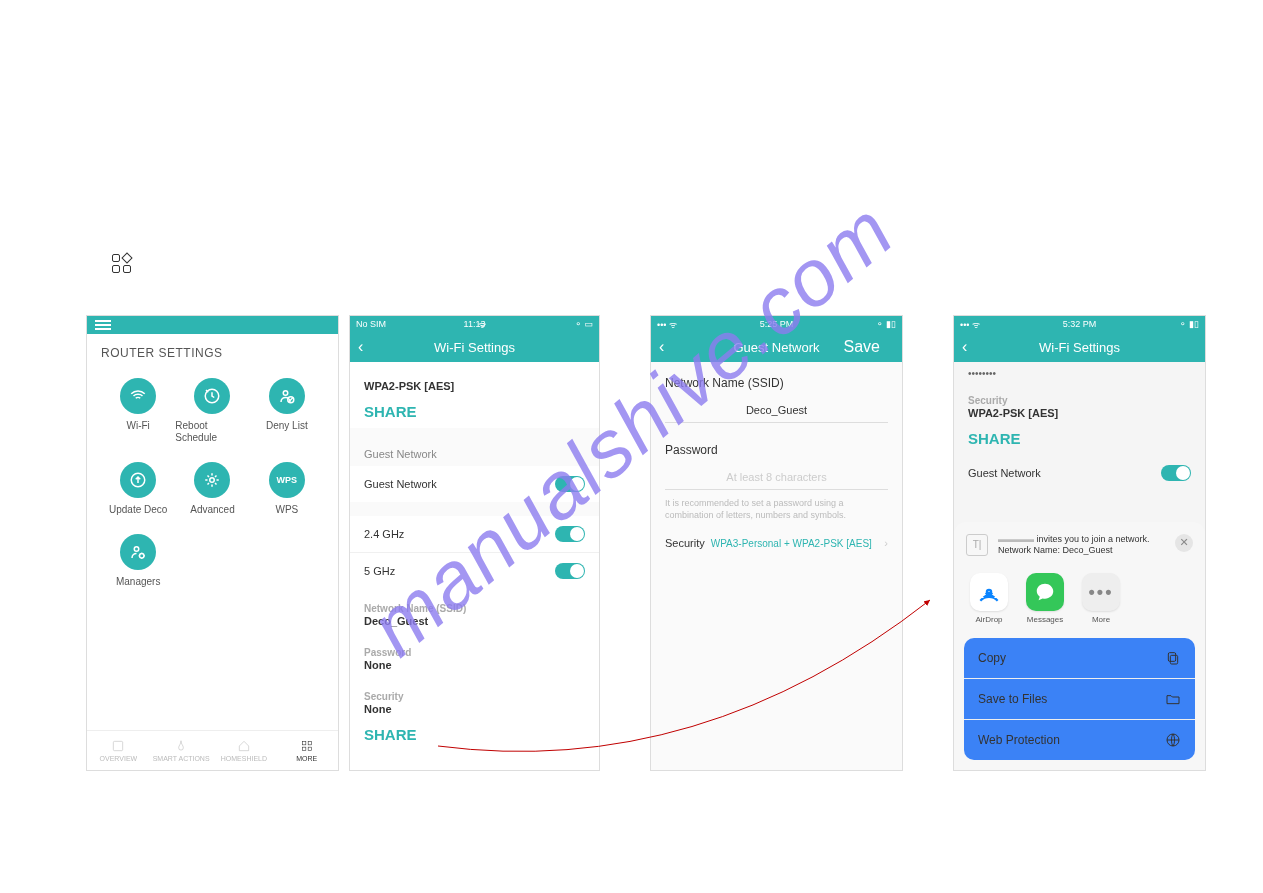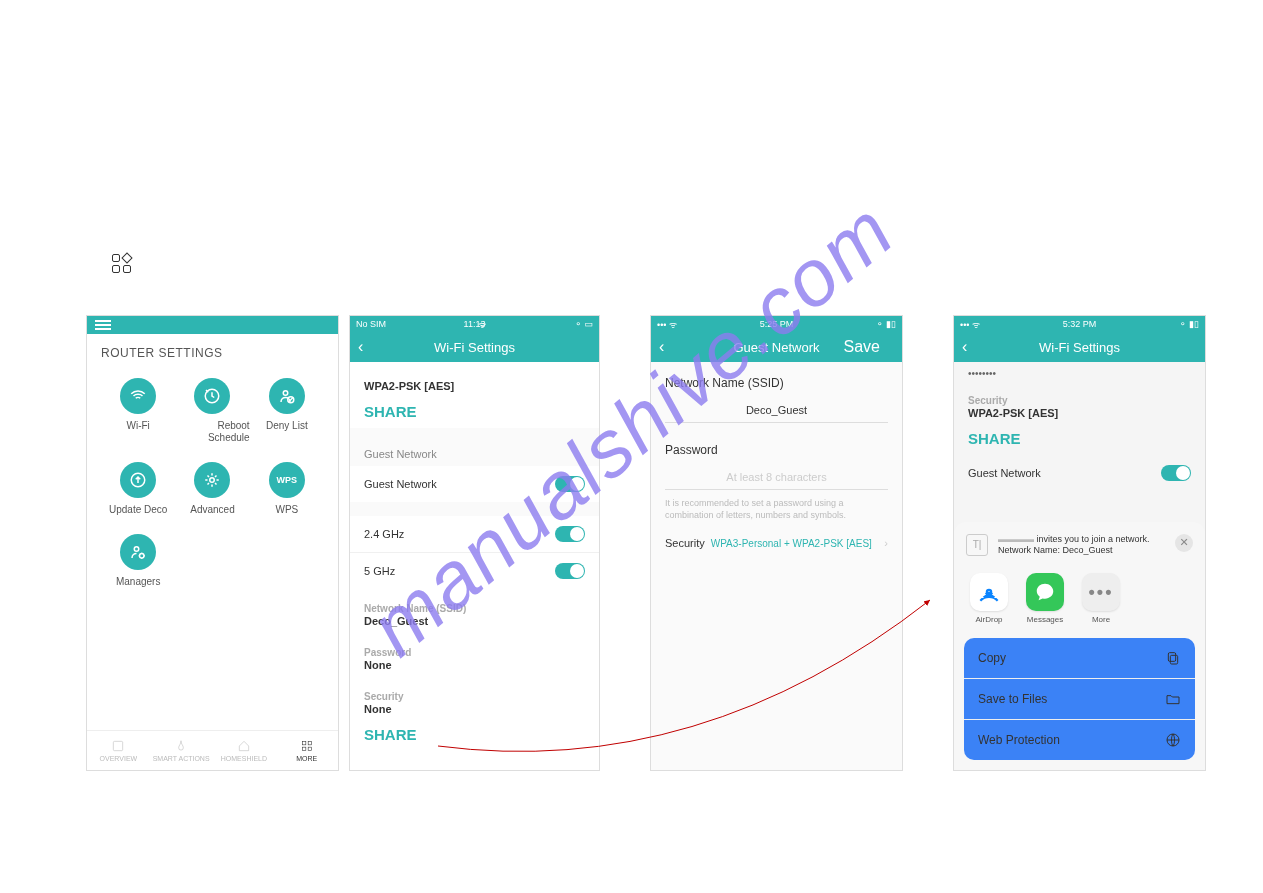--- a/index.html
+++ b/index.html
@@ -11,21 +11,21 @@
   .statusbar { height: 16px; background: #2eb5b1; color: #fff; font-size: 9px; display: flex; align-items: center; padding: 0 6px; justify-content: space-between; }
   .statusbar .center { position: absolute; left: 50%; transform: translateX(-50%); }
   .header { height: 30px; background: #2eb5b1; color: #fff; display: flex; align-items: center; justify-content: center; position: relative; font-size: 13px; }
   .header .back { position: absolute; left: 8px; font-size: 16px; }
   .header .save { position: absolute; right: 22px; font-size: 16px; }
   .hamburger { height: 18px; background: #2eb5b1; display:flex; align-items:center; padding-left:8px;}
   .hamburger .lines { width:16px; height:10px; border-top:2px solid #fff; border-bottom:2px solid #fff; position:relative;}
   .hamburger .lines:before { content:""; position:absolute; top:2px; left:0; right:0; height:2px; background:#fff;}
   .section-title { padding: 12px 14px; font-size: 12px; letter-spacing: .5px; color: #555; }
   .icon-grid { display: grid; grid-template-columns: repeat(3,1fr); row-gap: 18px; padding: 0 14px; margin-top: 6px; }
-  .icon-item { display: flex; flex-direction: column; align-items: center; font-size: 10px; color: #555; text-align:right; line-height:1.2;}
+  .icon-item { display: flex; flex-direction: column; align-items: center; font-size: 10px; color: #555; text-align:left; line-height:1.2;}
   .circ { width: 36px; height: 36px; border-radius: 50%; background: #2eb5b1; display:flex; align-items:center; justify-content:center; color:#fff; margin-bottom:6px; }
   .circ svg { width:18px; height:18px; fill:none; stroke:#fff; stroke-width:2;}
   .bottom-tabs { position:absolute; bottom:0; left:0; right:0; height:40px; display:flex; border-top:1px solid #eee; background:#fff;}
   .bottom-tabs .tab { flex:1; display:flex; flex-direction:column; align-items:center; justify-content:center; font-size:7px; color:#bbb; gap:2px;}
   .bottom-tabs .tab.active { color:#333; }
   .bottom-tabs svg { width:14px; height:14px; stroke:#bbb; fill:none;}
   .bottom-tabs .active svg { stroke:#333;}
   .row { padding: 10px 14px; display:flex; align-items:center; justify-content:space-between; border-top:1px solid #f0f0f0; background:#fff;}
   .row.first { border-top:none; }
   .section-label { padding: 20px 14px 6px; font-size:11px; color:#888; background:#fafafa;}

